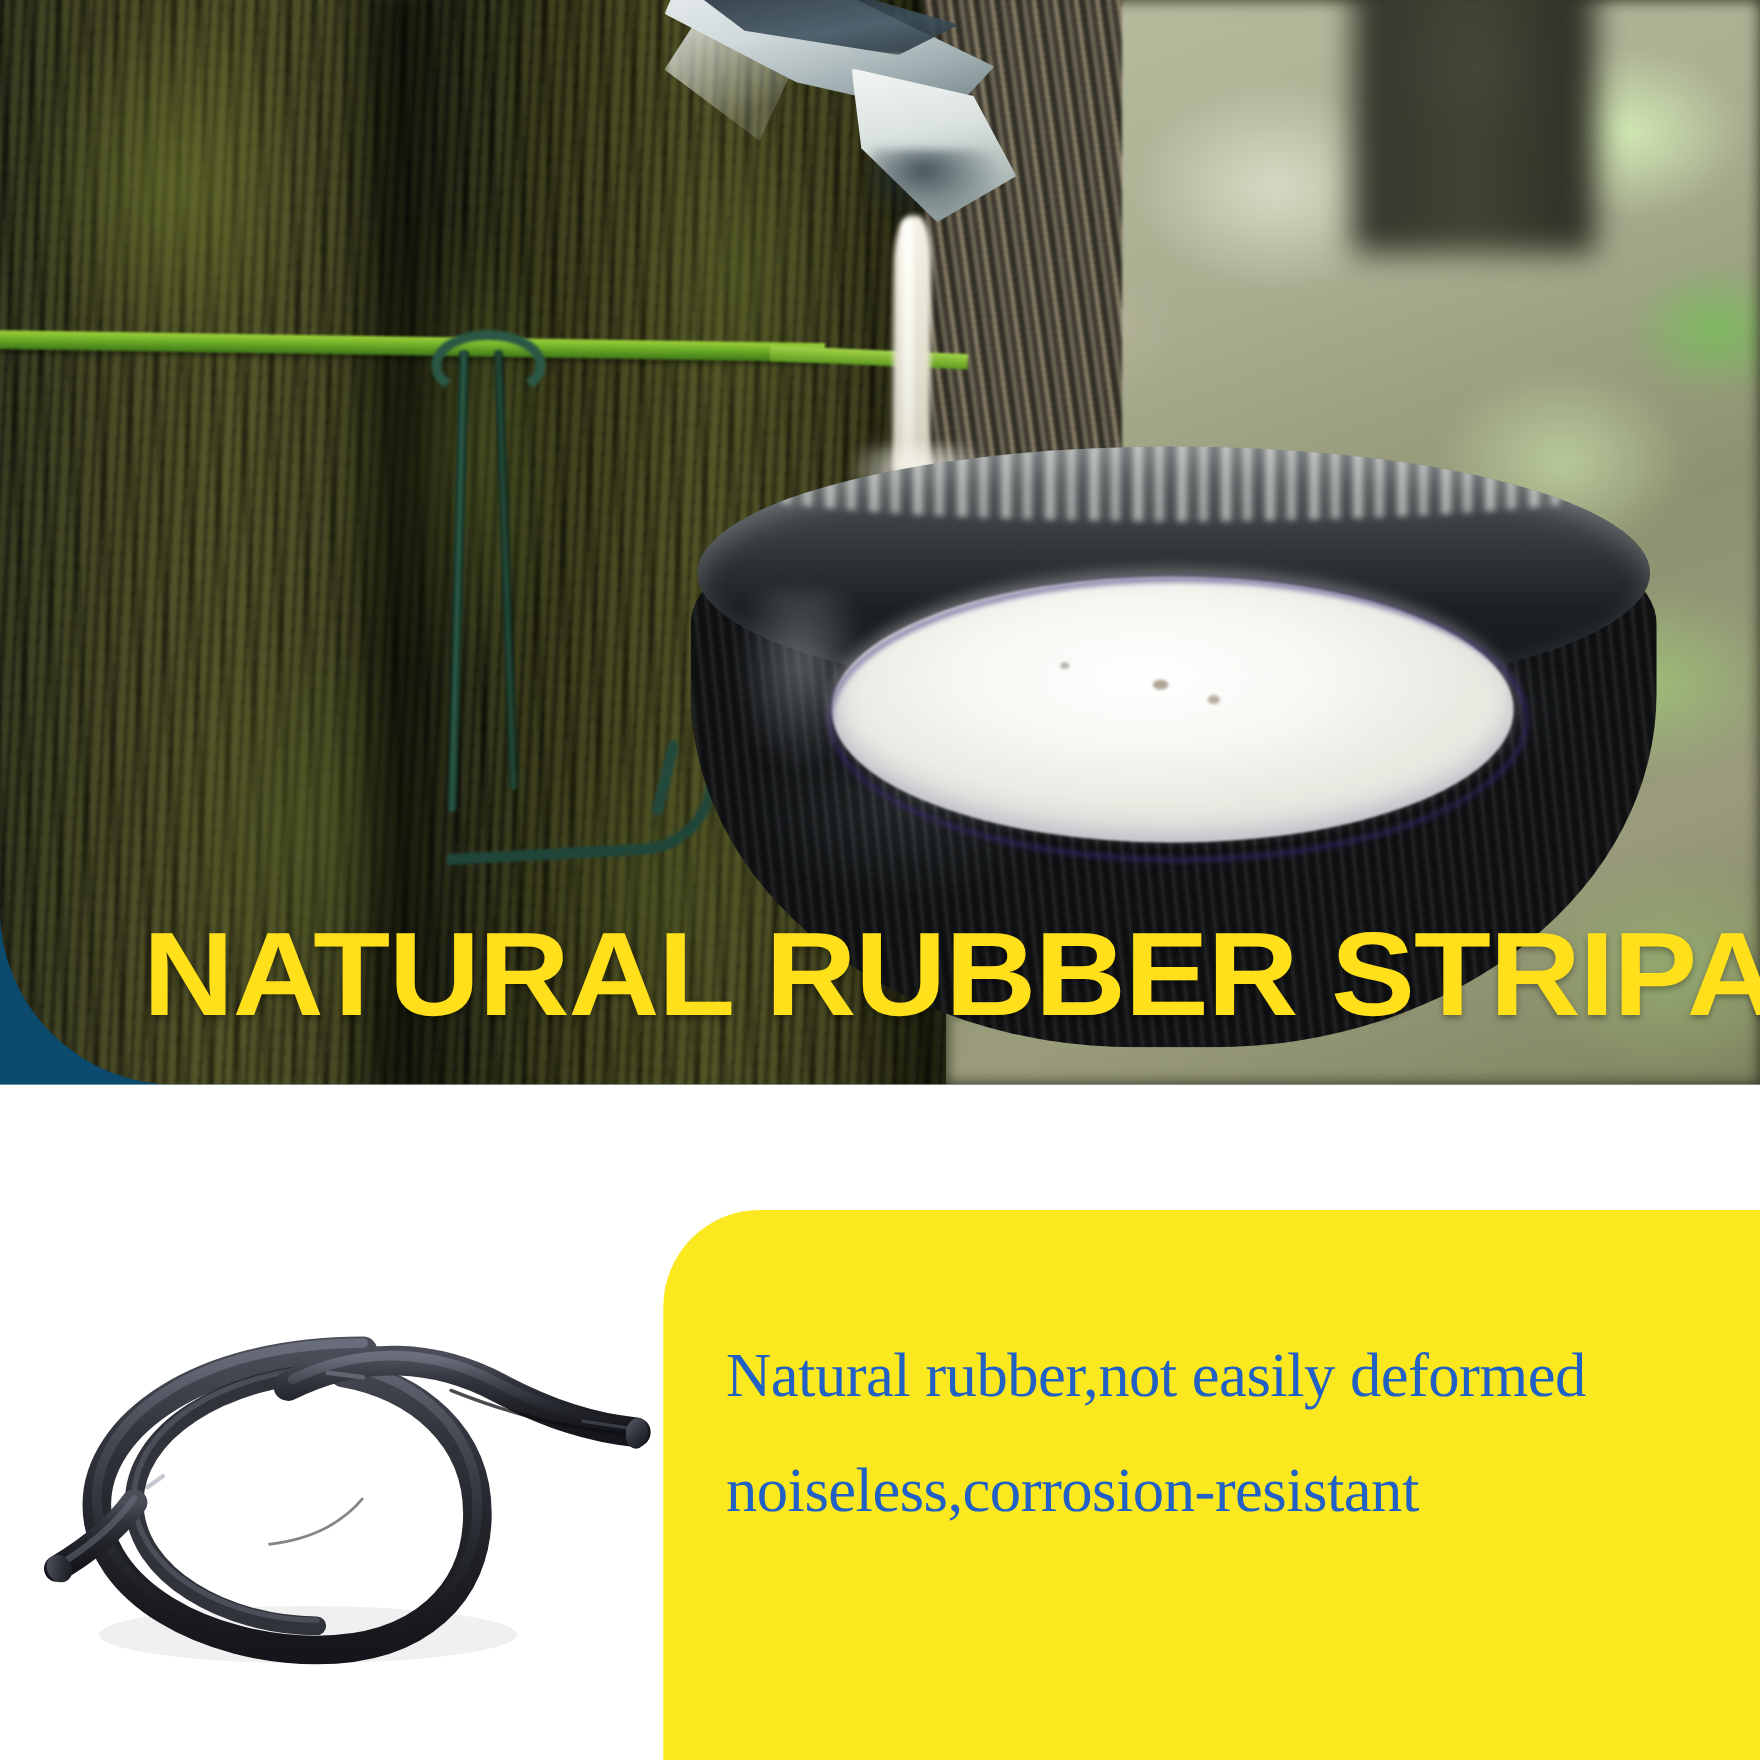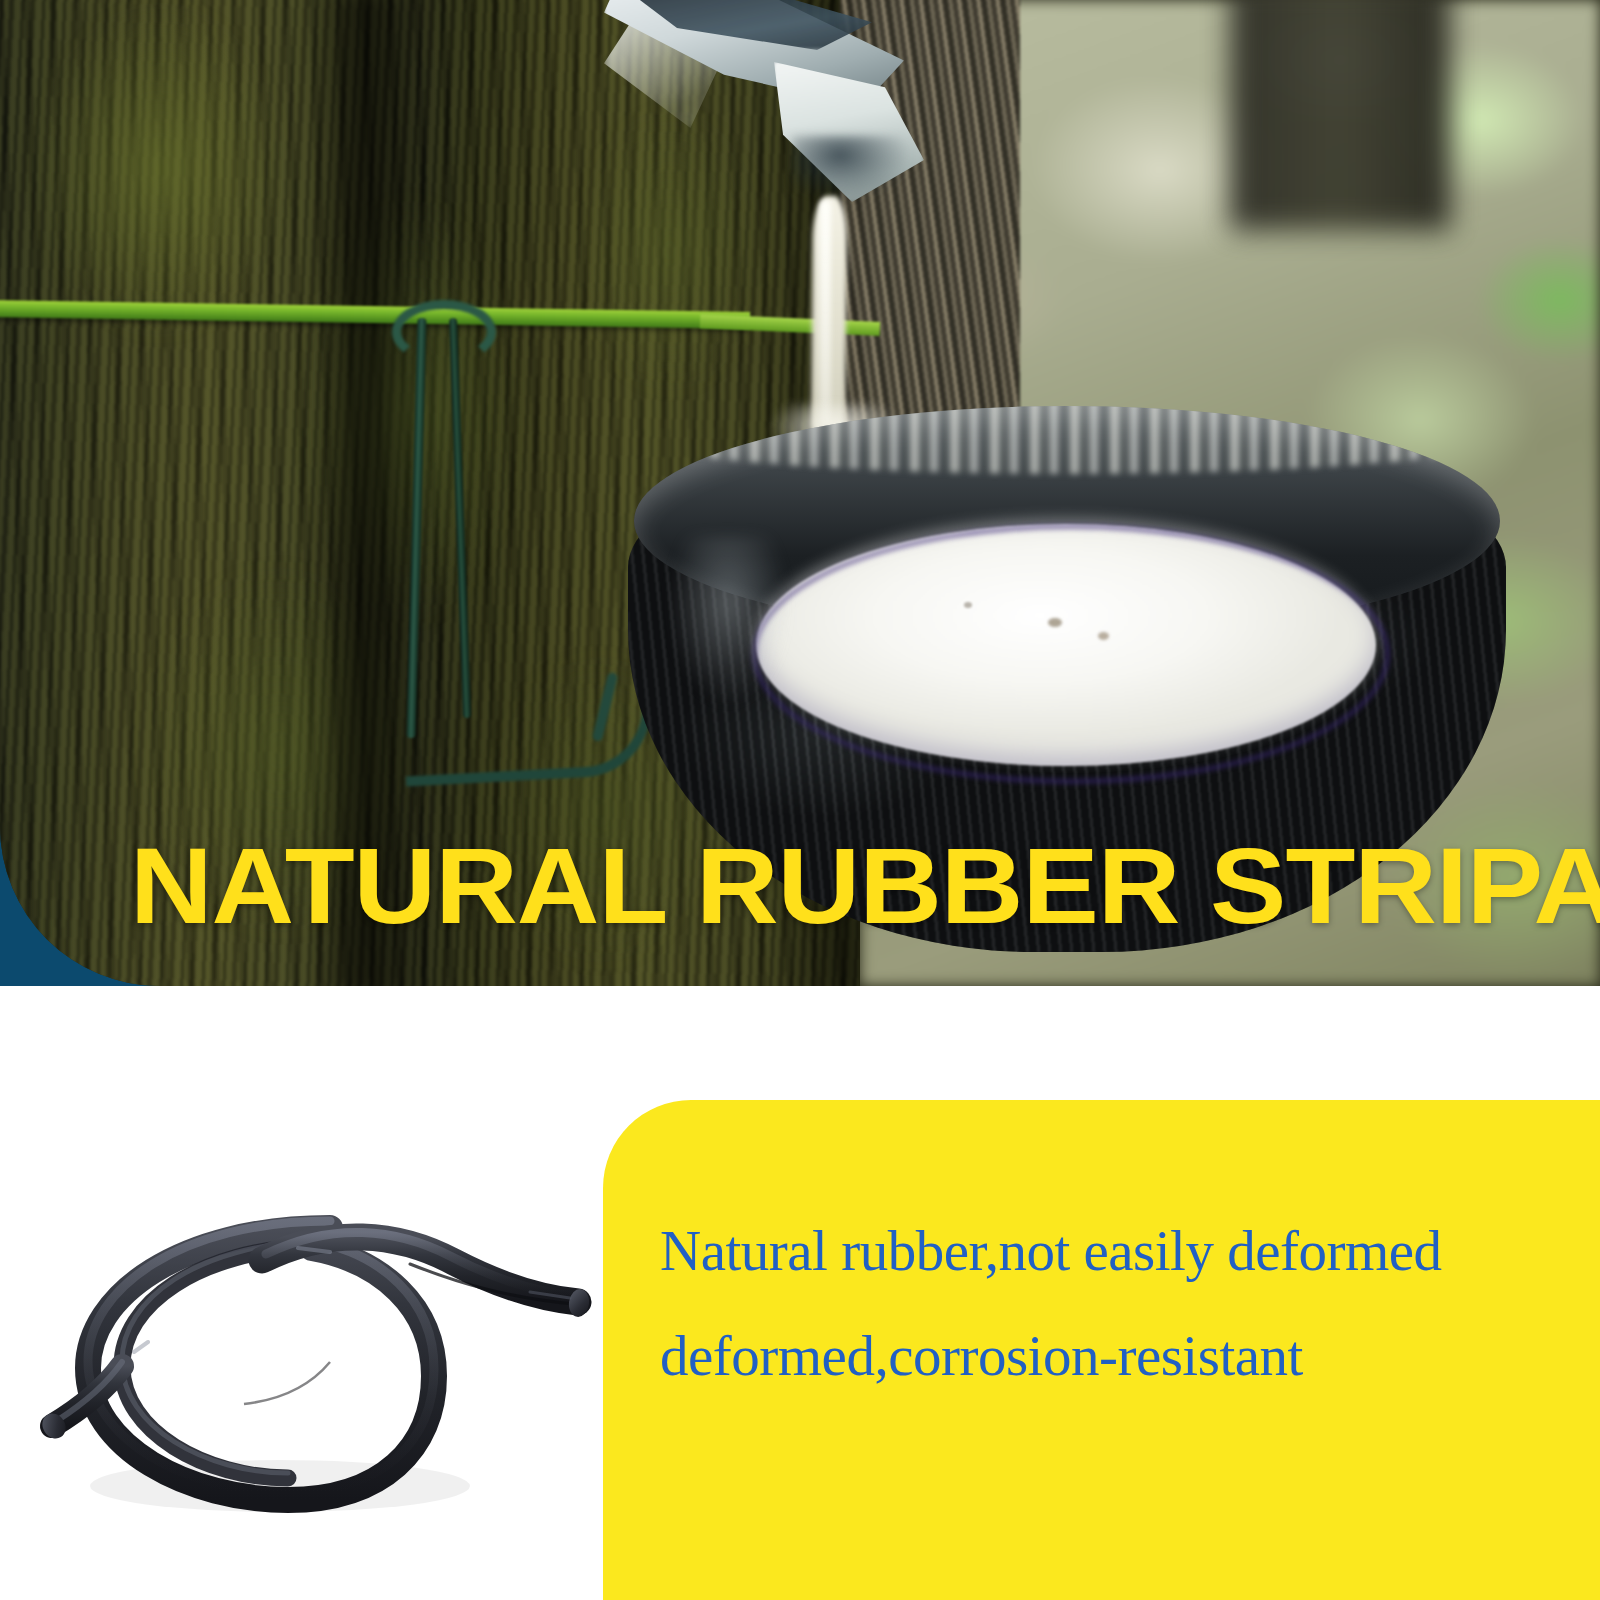--- a/index.html
+++ b/index.html
@@ -622,18 +622,18 @@
         <path d="M 500 136 L 540 142" stroke="#545966" stroke-width="3" opacity=".55" stroke-linecap="round"></path>
 
         <path d="M 268 92 L 300 96" stroke="#8a90a0" stroke-width="4" opacity=".5" stroke-linecap="round"></path>
         <path d="M 104 196 L 118 186" stroke="#838998" stroke-width="4" opacity=".45" stroke-linecap="round"></path>
       </svg>
     </div>
 
     <div class="info-panel">
       <div class="info-text">
         <div class="info-line">Natural rubber,not easily deformed</div>
-        <div class="info-line">deformed,corrosion-resistant</div>
+        <div class="info-line">noiseless,corrosion-resistant</div>
       </div>
     </div>
 
   </div>
 </div>
 
 </body></html>

